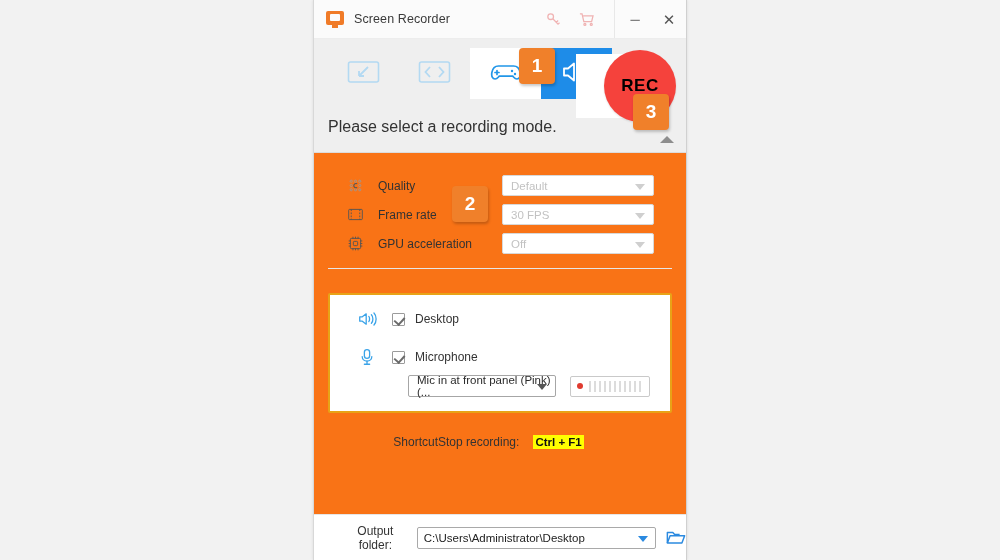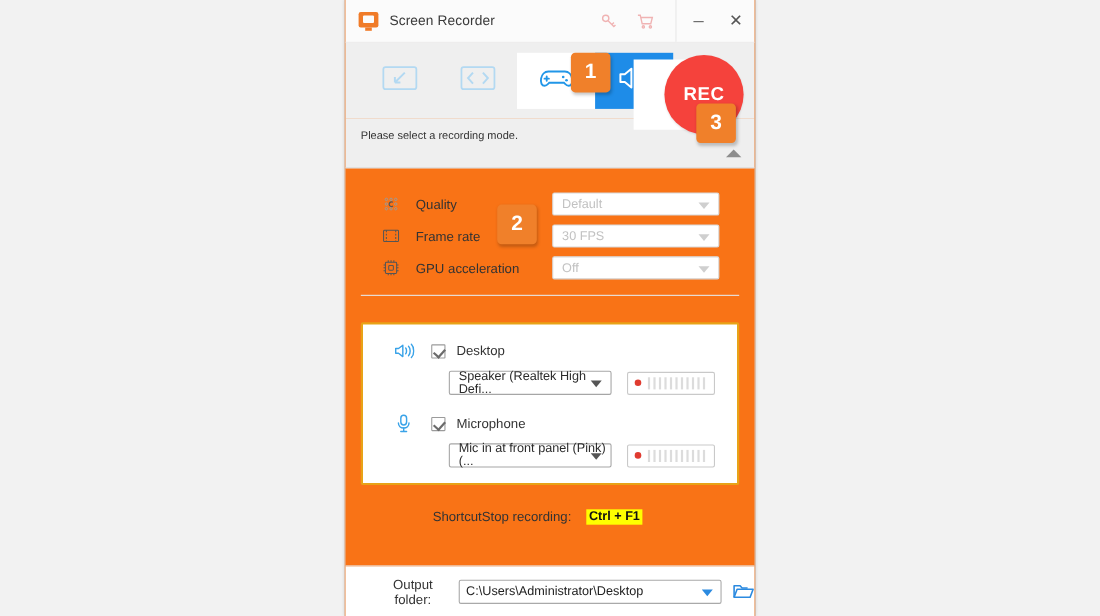--- a/index.html
+++ b/index.html
@@ -64,21 +64,21 @@
   .mode.sel { background: #ffffff; }
   .mode.active { background: #1e8ce8; }
 
   
   .statusbar {
     position: relative; height: 45px; background: #efefef;
     border-bottom: 1px solid #dcdcdc;
   }
   .status-text {
     position: absolute; left: 14px; top: 10px;
-    font-size: 10px; color: #333;
+    font-size: 16px; color: #333;
   }
   .collapse-arrow {
     position:absolute; right: 12px; top: 28px;
     width: 0; height: 0;
     border-left: 7px solid transparent; border-right: 7px solid transparent;
     border-bottom: 7px solid #8d8d8d;
   }
 
   
   .settings { position: relative; padding: 18px 0 12px 0; }
@@ -169,21 +169,21 @@
   }
   #badge1 { left: 519px; top: 48px; }
   #badge2 { left: 452px; top: 186px; }
   #badge3 { left: 633px; top: 94px; }
 
   
   .recbtn {
     position:absolute; left: 604px; top: 50px; width: 72px; height: 72px;
     border-radius:50%; background:#f5423c;
     display:flex; align-items:center; justify-content:center;
-    color:#ffffff; font-weight:bold; font-size:17px; letter-spacing:.5px;
+    color:#000000; font-weight:bold; font-size:17px; letter-spacing:.5px;
     z-index: 30; box-shadow: 0 1px 2px rgba(0,0,0,.12);
   }
   .rec-tail {
     position:absolute; left: 576px; top: 54px; width: 96px; height: 64px;
     background:#fff; border-radius: 0 34px 34px 0; z-index: 20;
   }
 </style>
 </head>
 <body>
 
@@ -331,42 +331,20 @@
             <path d="M2 6.5h3L9.5 3v12L5 11.5H2z" stroke-linejoin="round"></path>
             <path d="M12.5 6c1.2 1.2 1.2 4.8 0 6" stroke-linecap="round"></path>
             <path d="M15.5 4c2.3 2.3 2.3 7.7 0 10" stroke-linecap="round"></path>
             <path d="M18.5 2c3.3 3.3 3.3 10.7 0 14" stroke-linecap="round"></path>
           </svg>
         </span>
         <span class="cbx"></span>
         <span class="alabel">Desktop</span>
       </div>
 
-      <div class="a-sub">
-        <span class="combo dev">
-          <span>Speaker (Realtek High Defi...</span>
-          <span class="arrow"></span>
-        </span>
-        <span class="vu">
-          <span class="dot"></span>
-          <span class="bars">
-            <i></i>
-              <i></i>
-              <i></i>
-              <i></i>
-              <i></i>
-              <i></i>
-              <i></i>
-              <i></i>
-              <i></i>
-              <i></i>
-              <i></i>
-          </span>
-        </span>
-      </div>
 
       <div class="a-row" style="margin-top:14px">
         <span class="aico">
           <svg width="14" height="18" viewBox="0 0 16 20" fill="none" stroke="#3aa3e8" stroke-width="1.5">
             <rect x="5" y="1.5" width="6" height="10" rx="3"></rect>
             <path d="M2.5 9.5c0 3 2.4 5.2 5.5 5.2s5.5-2.2 5.5-5.2" stroke-linecap="round"></path>
             <path d="M8 14.7v3.3M5 18.3h6" stroke-linecap="round"></path>
           </svg>
         </span>
         <span class="cbx"></span>

